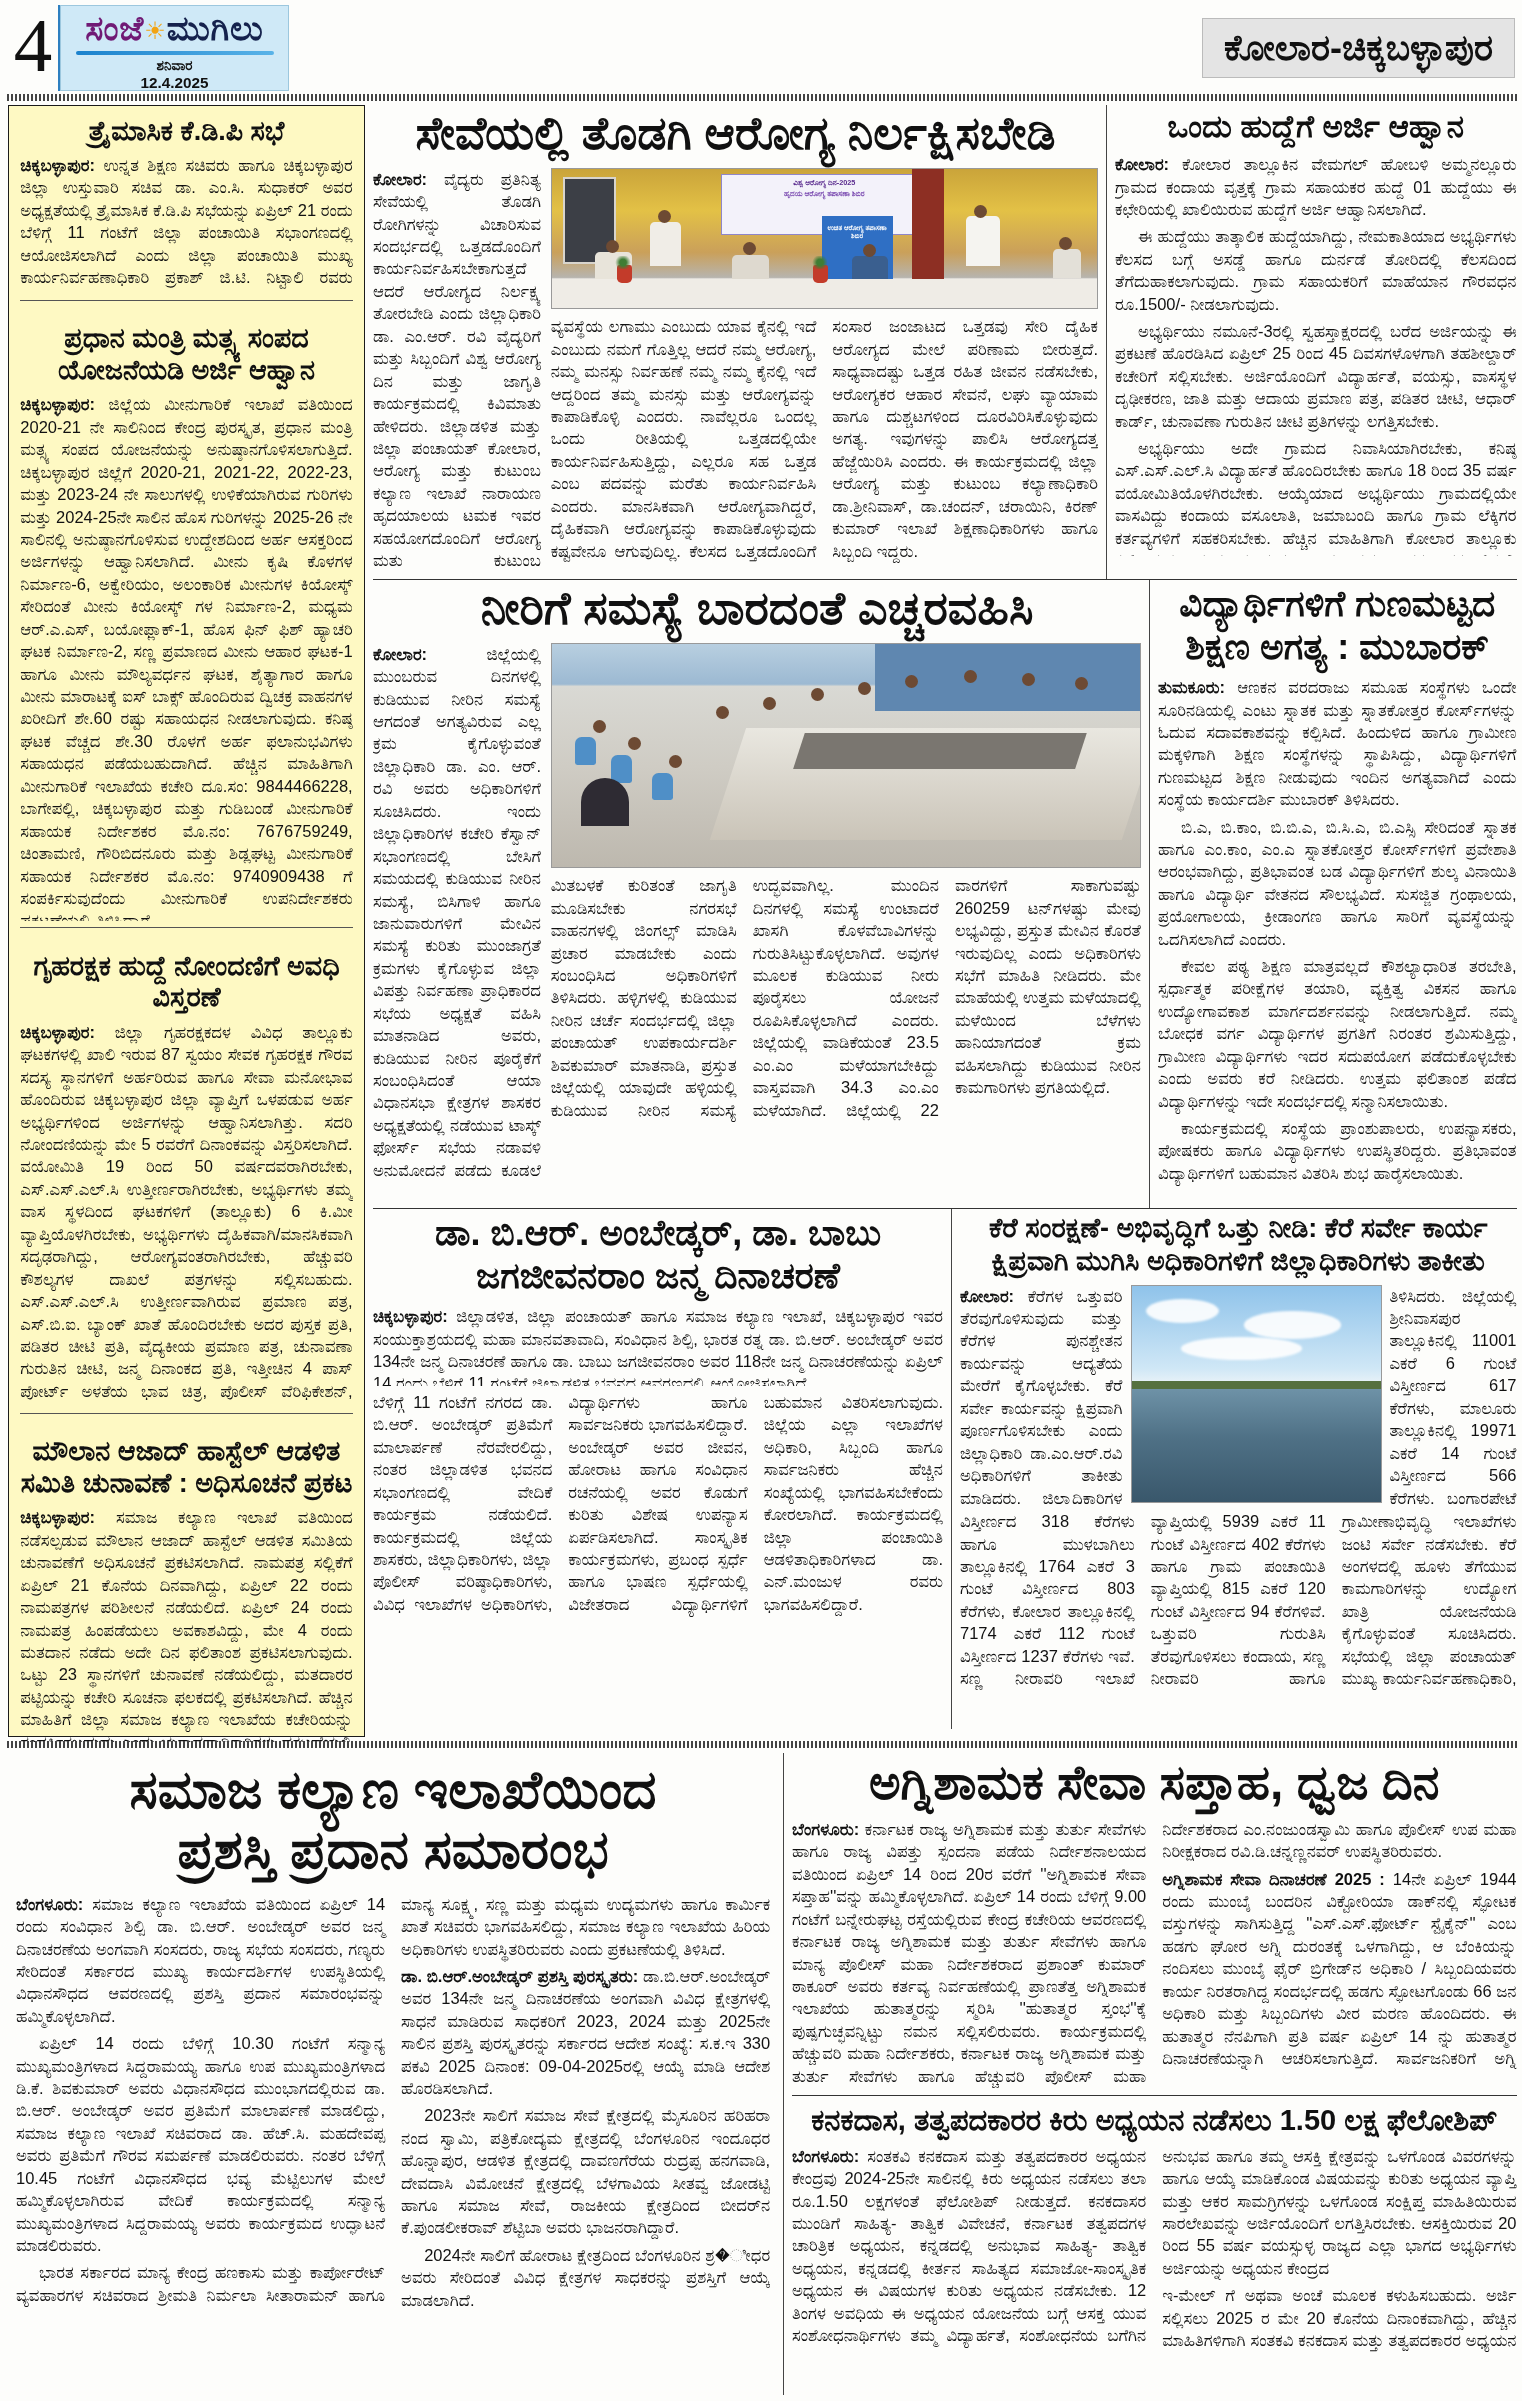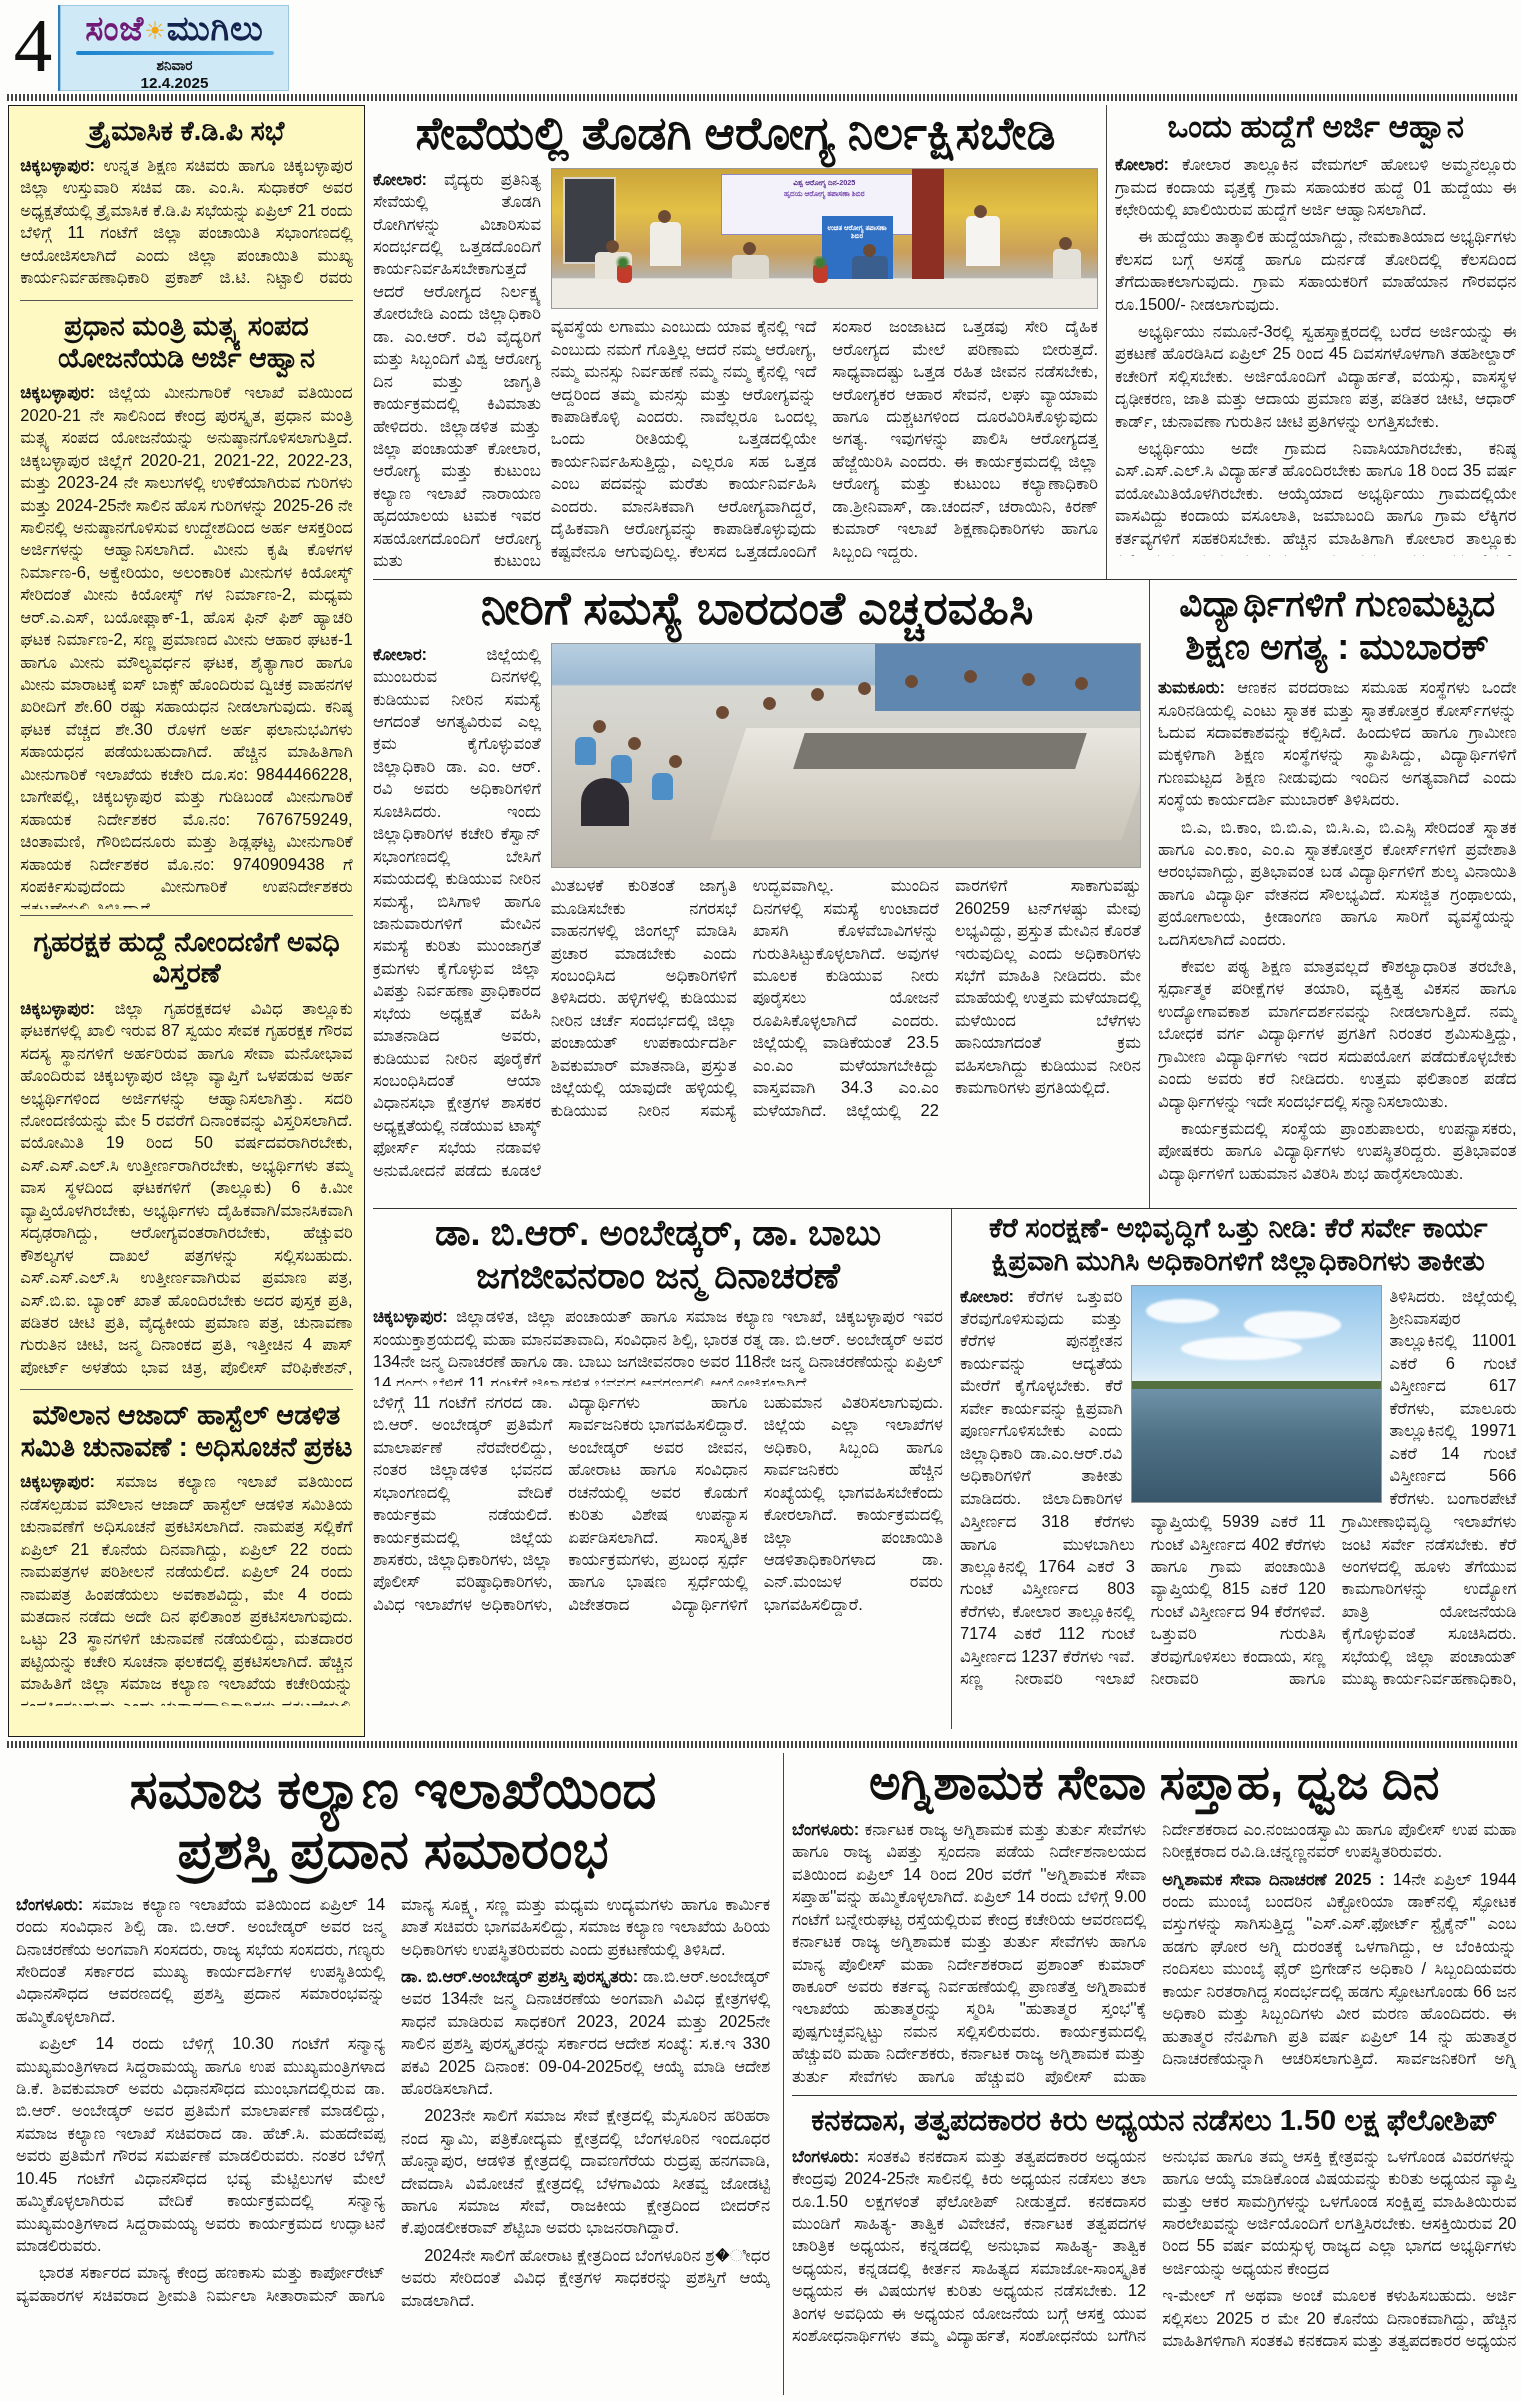--- a/index.html
+++ b/index.html
@@ -21,21 +21,21 @@
   .region-box{align-self:center;background:#e4e4e4;border:0.8px solid #bbb;padding:8px 21px;
               font-size:36px;font-weight:800;white-space:nowrap;}
   
   .dotsep{position:absolute;left:6.5px;right:6.5px;height:6.5px;
           background-image:repeating-linear-gradient(90deg,#444 0 1.6px,transparent 1.6px 4px);}
   .dot1{top:94px;} .dot2{top:1741px;}
   
   .grid{position:absolute;top:105px;left:8px;right:6.5px;height:1632px;display:flex;}
   .sidebar{width:357px;background:#fef9c3;border:1.6px solid #1b1b1b;padding:8px 11.3px;box-sizing:border-box;}
   .sb-art{overflow:hidden;}
-  .sb-art + .sb-art{border-top:0.8px solid #555;margin-top:6.5px;padding-top:9px;}
+  .sb-art + .sb-art{border-top:0.8px solid #555;margin-top:6.5px;padding-top:21px;}
   .sb-head{font-size:27px;font-weight:800;text-align:center;line-height:1.18;margin:1.6px 0 6.5px;}
   .mainc{flex:1;display:flex;flex-direction:column;margin-left:8px;}
   .band{display:flex;box-sizing:border-box;}
   .band + .band{border-top:1.2px solid #333;}
   .vr{border-left:1.2px solid #444;margin:0 8px;}
   
   .bt{font-size:16.5px;line-height:1.36;text-align:justify;}
   .bt p{margin:0 0 4.8px;text-indent:1.4em;}
   .bt p.nolead{text-indent:0;}
   .dl{font-weight:800;}
@@ -96,20 +96,21 @@
     <div class="pagenum">4</div>
     <div class="masthead">
       <div class="logo-line">
         <span class="logo-red">ಸಂಜೆ</span><span class="logo-sun">☀</span><span class="logo-dark">ಮುಗಿಲು</span>
       </div>
       <div class="logo-rule"></div>
       <div class="day">ಶನಿವಾರ</div>
       <div class="date">12.4.2025</div>
     </div>
     <div class="hdr-spacer"></div>
+    <div class="region-box">ಕೋಲಾರ-ಚಿಕ್ಕಬಳ್ಳಾಪುರ</div>
   </div>
   <div class="dotsep dot1"></div>
 
   <div class="grid">
 
     <aside class="sidebar">
       <div class="sb-art" style="height:179px;">
         <div class="sb-head">ತ್ರೈಮಾಸಿಕ ಕೆ.ಡಿ.ಪಿ ಸಭೆ</div>
         <div class="bt">
             <p class="nolead"><b class="dl">ಚಿಕ್ಕಬಳ್ಳಾಪುರ:</b> <span>ಉನ್ನತ ಶಿಕ್ಷಣ ಸಚಿವರು ಹಾಗೂ ಚಿಕ್ಕಬಳ್ಳಾಪುರ ಜಿಲ್ಲಾ ಉಸ್ತುವಾರಿ ಸಚಿವ ಡಾ. ಎಂ.ಸಿ. ಸುಧಾಕರ್ ಅವರ ಅಧ್ಯಕ್ಷತೆಯಲ್ಲಿ ತ್ರೈಮಾಸಿಕ ಕೆ.ಡಿ.ಪಿ ಸಭೆಯನ್ನು ಏಪ್ರಿಲ್ 21 ರಂದು ಬೆಳಿಗ್ಗೆ 11 ಗಂಟೆಗೆ ಜಿಲ್ಲಾ ಪಂಚಾಯಿತಿ ಸಭಾಂಗಣದಲ್ಲಿ ಆಯೋಜಿಸಲಾಗಿದೆ ಎಂದು ಜಿಲ್ಲಾ ಪಂಚಾಯಿತಿ ಮುಖ್ಯ ಕಾರ್ಯನಿರ್ವಹಣಾಧಿಕಾರಿ ಪ್ರಕಾಶ್ ಜಿ.ಟಿ. ನಿಟ್ಟಾಲಿ ರವರು ಪ್ರಕಟಣೆಯಲ್ಲಿ ತಿಳಿಸಿದ್ದಾರೆ.</span></p>

